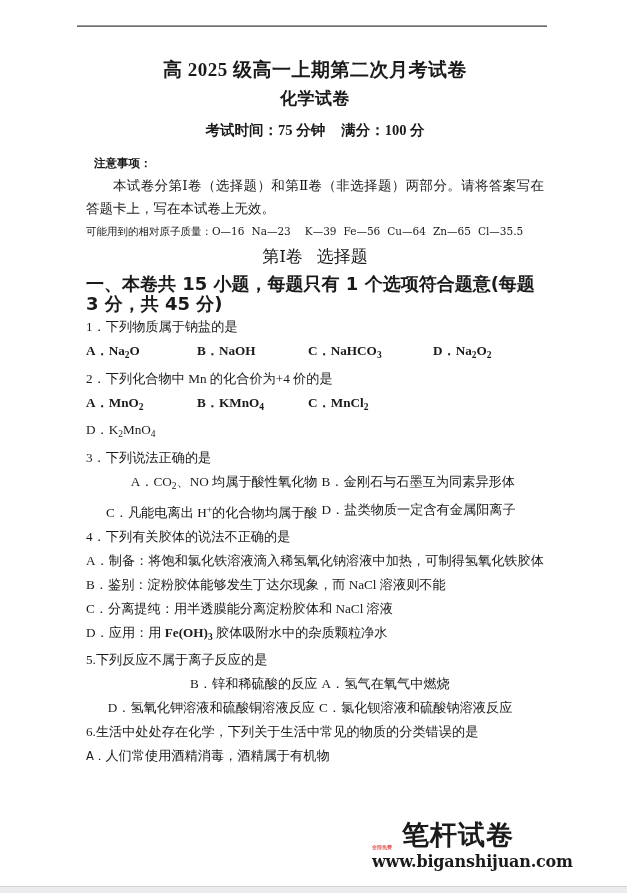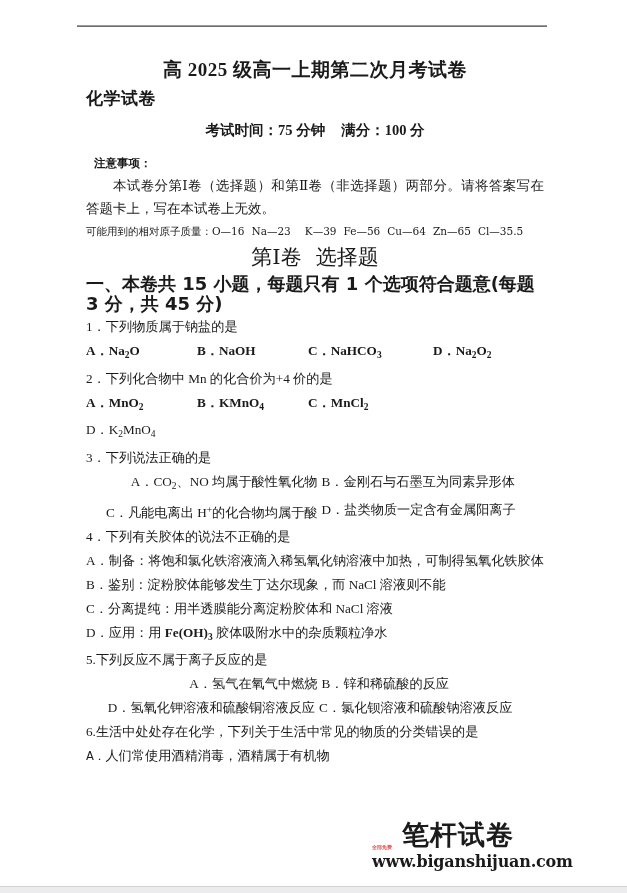--- a/index.html
+++ b/index.html
@@ -53,21 +53,21 @@
 
   .title-main {
     text-align: center;
     font-size: 19px;
     font-weight: bold;
     letter-spacing: 0.5px;
     line-height: 28px;
     margin: 0 0 2px 0;
   }
   .title-sub {
-    text-align: left;
+    text-align: center;
     font-size: 17px;
     font-weight: bold;
     letter-spacing: 0.5px;
     line-height: 26px;
     margin: 0 0 6px 0;
     font-family: Liberation Serif, serif;
   }
   .exam-meta {
     text-align: center;
     font-size: 14.5px;
@@ -94,21 +94,21 @@
     font-family: "DejaVu Serif", "Liberation Serif", serif;
     font-size: 10.5px;
     line-height: 18px;
     margin: 2px 0 3px 0;
     white-space: nowrap;
   }
   .atomic-line .sp { display: inline-block; width: 7px; }
 
   .volume-heading {
     text-align: center;
-    font-size: 21px;
+    font-size: 17px;
     line-height: 28px;
     margin: 1px 0 3px 0;
   }
   .volume-heading .vgap { display: inline-block; width: 14px; }
 
   .section-heading {
     font-size: 18px;
     font-weight: bold;
     line-height: 20px;
     margin: 0 0 1px 0;
@@ -259,22 +259,22 @@
         <p class="q-stem"><span class="lbl">4．</span><span>下列有关胶体的说法不正确的是</span></p>
         <div class="opt-block"><span>A．</span><span>制备：将饱和氯化铁溶液滴入稀氢氧化钠溶液中加热，可制得氢氧化铁胶体</span></div>
         <div class="opt-block"><span>B．</span><span>鉴别：淀粉胶体能够发生丁达尔现象，而 NaCl 溶液则不能</span></div>
         <div class="opt-block"><span>C．</span><span>分离提纯：用半透膜能分离淀粉胶体和 NaCl 溶液</span></div>
         <div class="opt-block"><span>D．</span><span>应用：用 <span class="bold">Fe(OH)<sub>3</sub></span> 胶体吸附水中的杂质颗粒净水</span></div>
       </div>
 
       <div>
         <p class="q-stem"><span class="lbl">5.</span><span>下列反应不属于离子反应的是</span></p>
         <div class="opt-row cols2">
+          <div class="opt"><span>B．</span><span>锌和稀硫酸的反应</span></div>
           <div class="opt"><span>A．</span><span>氢气在氧气中燃烧</span></div>
-          <div class="opt"><span>B．</span><span>锌和稀硫酸的反应</span></div>
         </div>
         <div class="opt-row cols2 wide">
           <div class="opt"><span>D．</span><span>氢氧化钾溶液和硫酸铜溶液反应</span></div>
           <div class="opt"><span>C．</span><span>氯化钡溶液和硫酸钠溶液反应</span></div>
         </div>
       </div>
 
       <div>
         <p class="q-stem"><span class="lbl">6.</span><span>生活中处处存在化学，下列关于生活中常见的物质的分类错误的是</span></p>
         <div class="opt-block"><span class="sans" style="font-size:11.5px">A．</span><span>人们常使用酒精消毒，酒精属于有机物</span></div>

